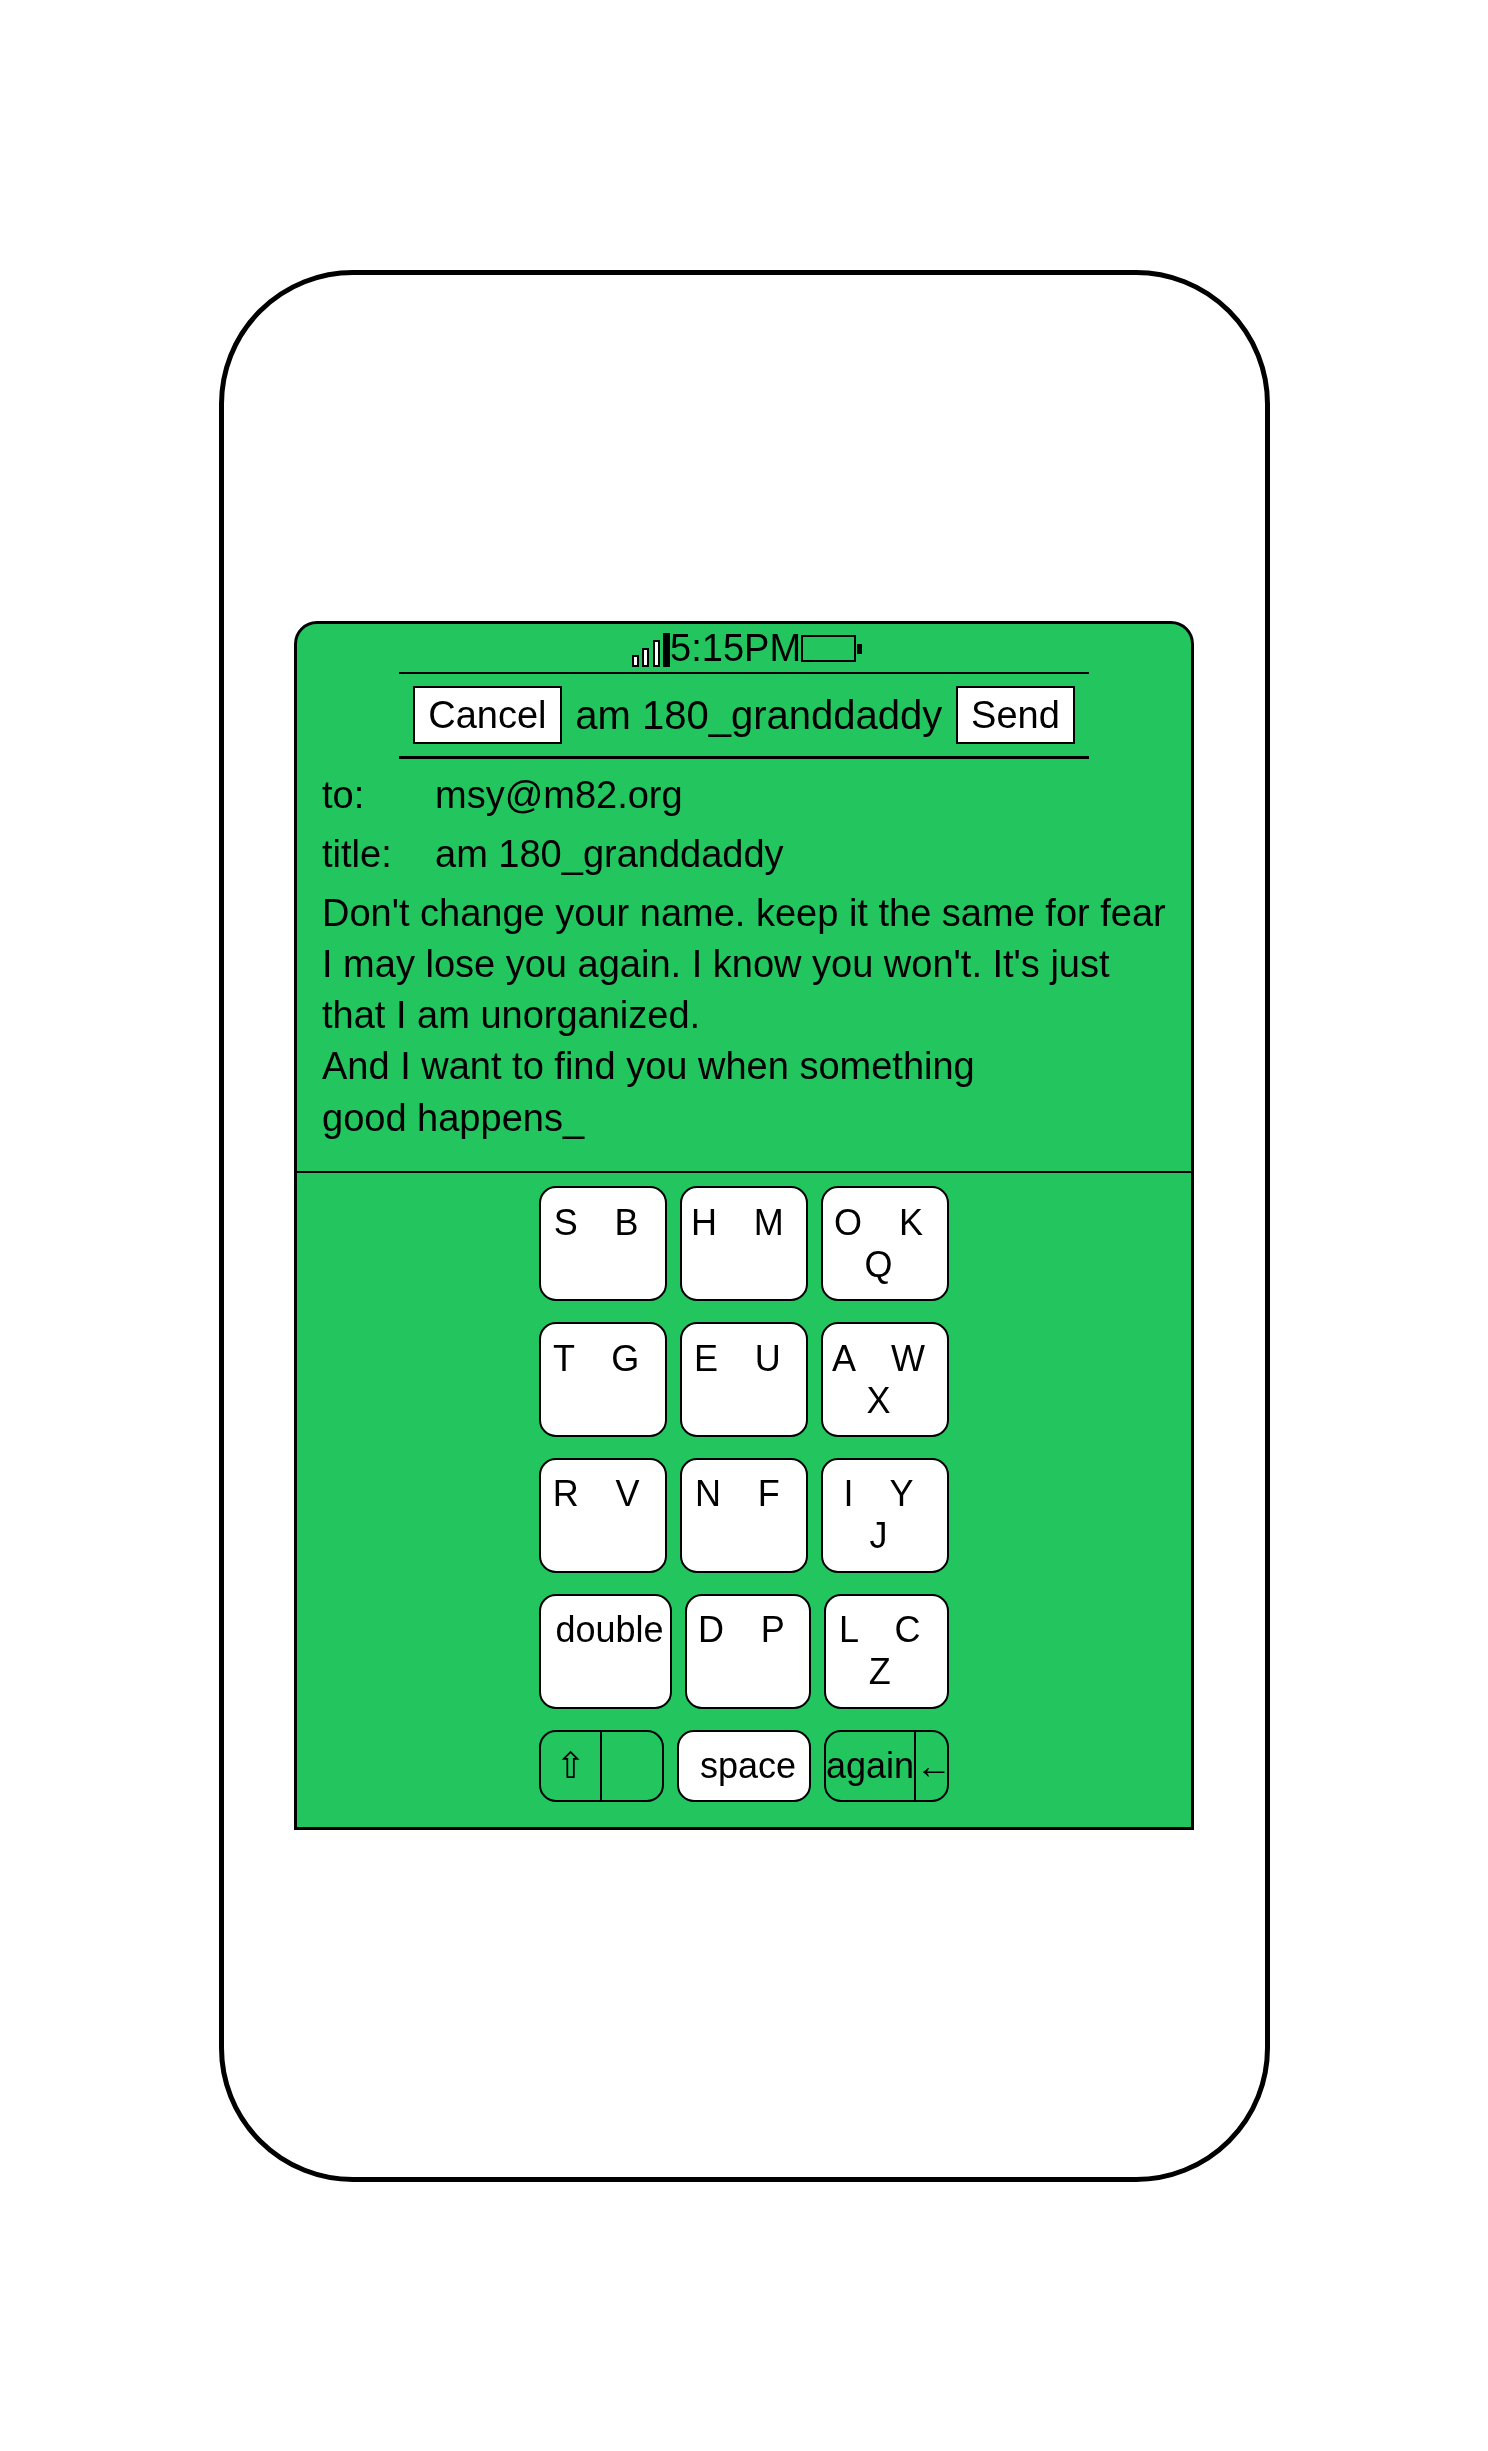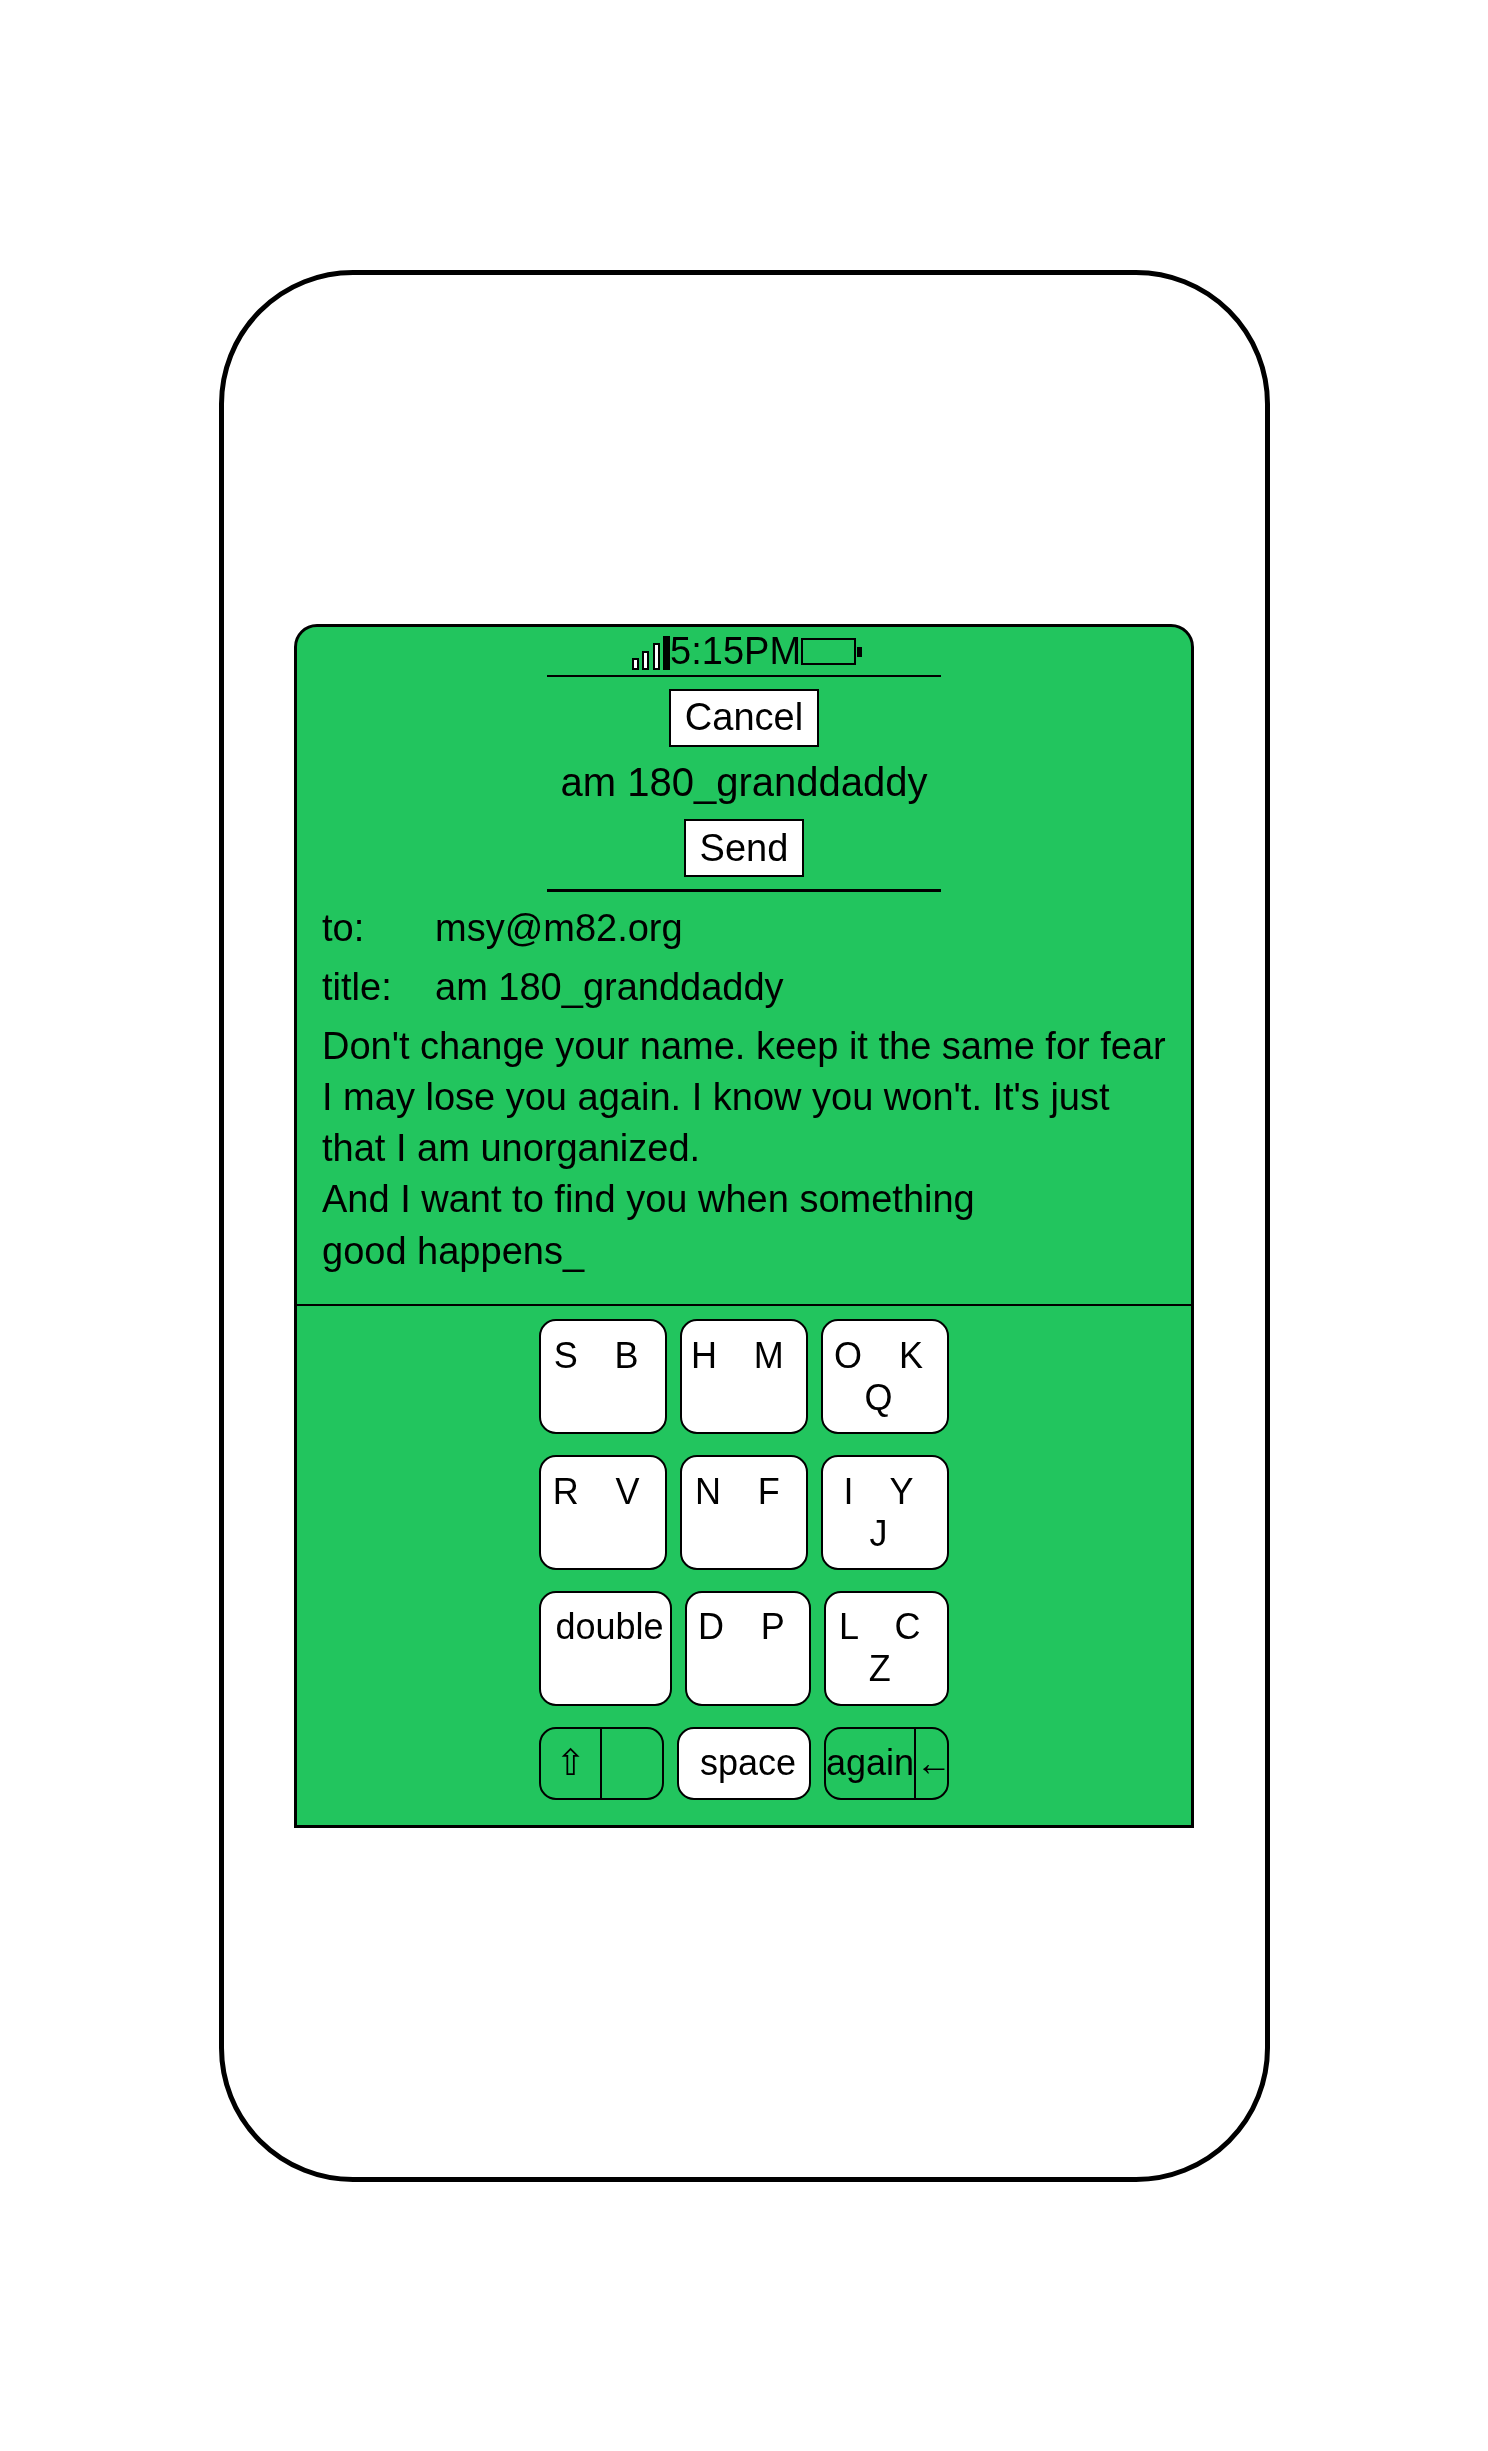--- a/index.html
+++ b/index.html
@@ -72,21 +72,20 @@
   }
   
   .nav-bar {
     display: flex;
     align-items: center;
     justify-content: space-between;
     padding: 11.5px 13.4px;
     border-top: 2.9px solid #000;
     border-bottom: 3.8px solid #000;
     gap: 13.4px;
-    flex-direction: column;
   }
   .nav-btn {
     border: 2.9px solid #000;
     padding: 5.7px 13.4px;
     font-size: 38px;
     background: #fff;
   }
   .nav-title {
     flex: 1;
     text-align: center;
@@ -181,20 +180,25 @@
       <div class="body-text">Don't change your name. keep it the same for fear I may lose you again. I know you won't. It's just that I am unorganized.
 And I want to find you when something
 good happens_</div>
     </div>
 
     <div class="keyboard">
       <div class="kb-row">
         <div class="key">S   B</div>
         <div class="key">H   M</div>
         <div class="key">O  K  Q</div>
+      </div>
+      <div class="kb-row">
+        <div class="key">T   G</div>
+        <div class="key">E   U</div>
+        <div class="key">A  W  X</div>
       </div>
       <div class="kb-row">
         <div class="key">R   V</div>
         <div class="key">N   F</div>
         <div class="key">I   Y   J</div>
       </div>
       <div class="kb-row">
         <div class="key nolspace">double</div>
         <div class="key">D   P</div>
         <div class="key">L   C   Z</div>

